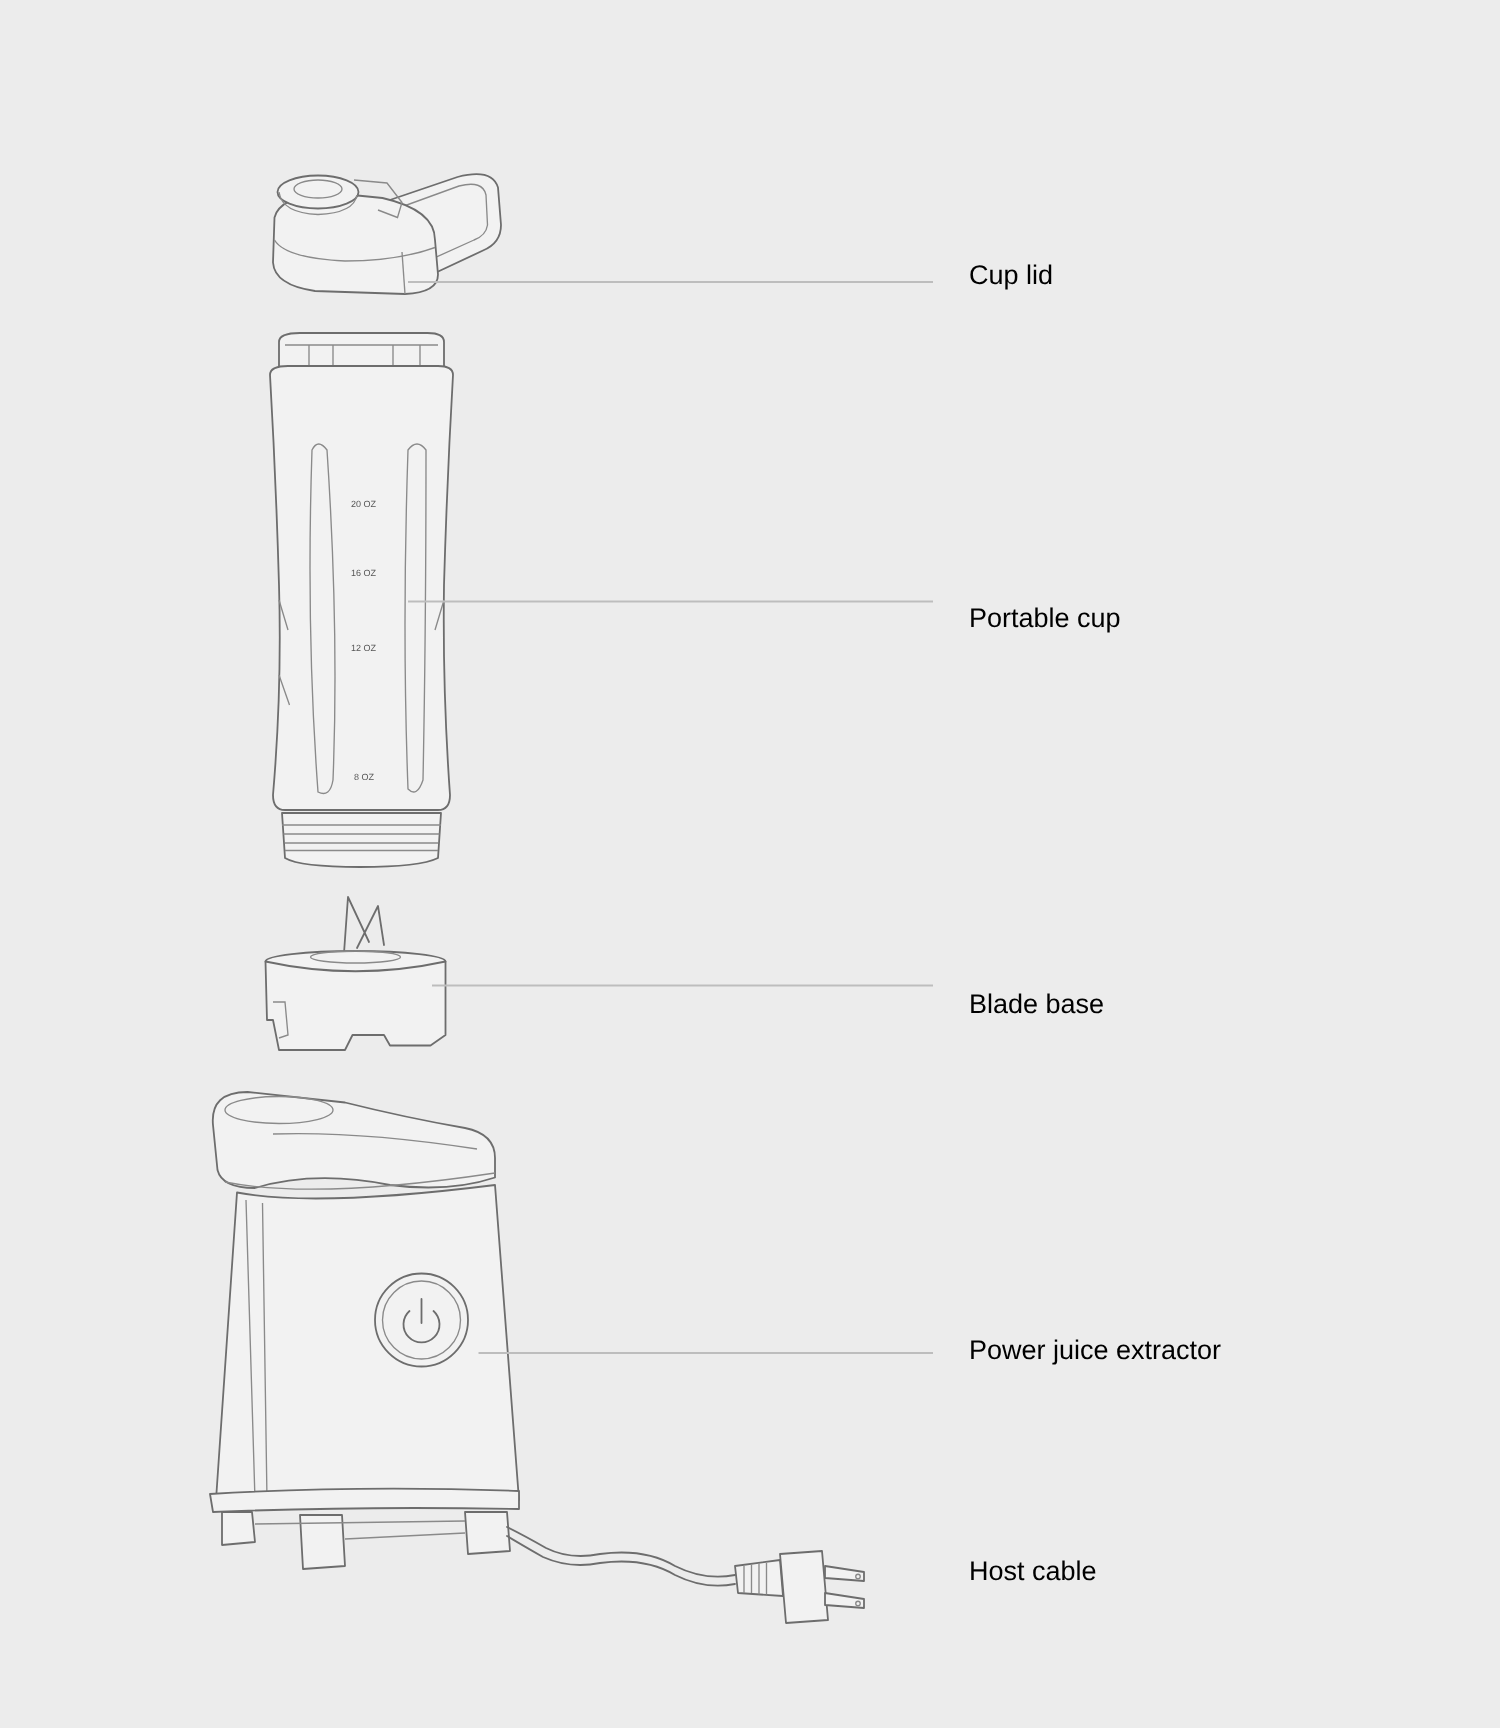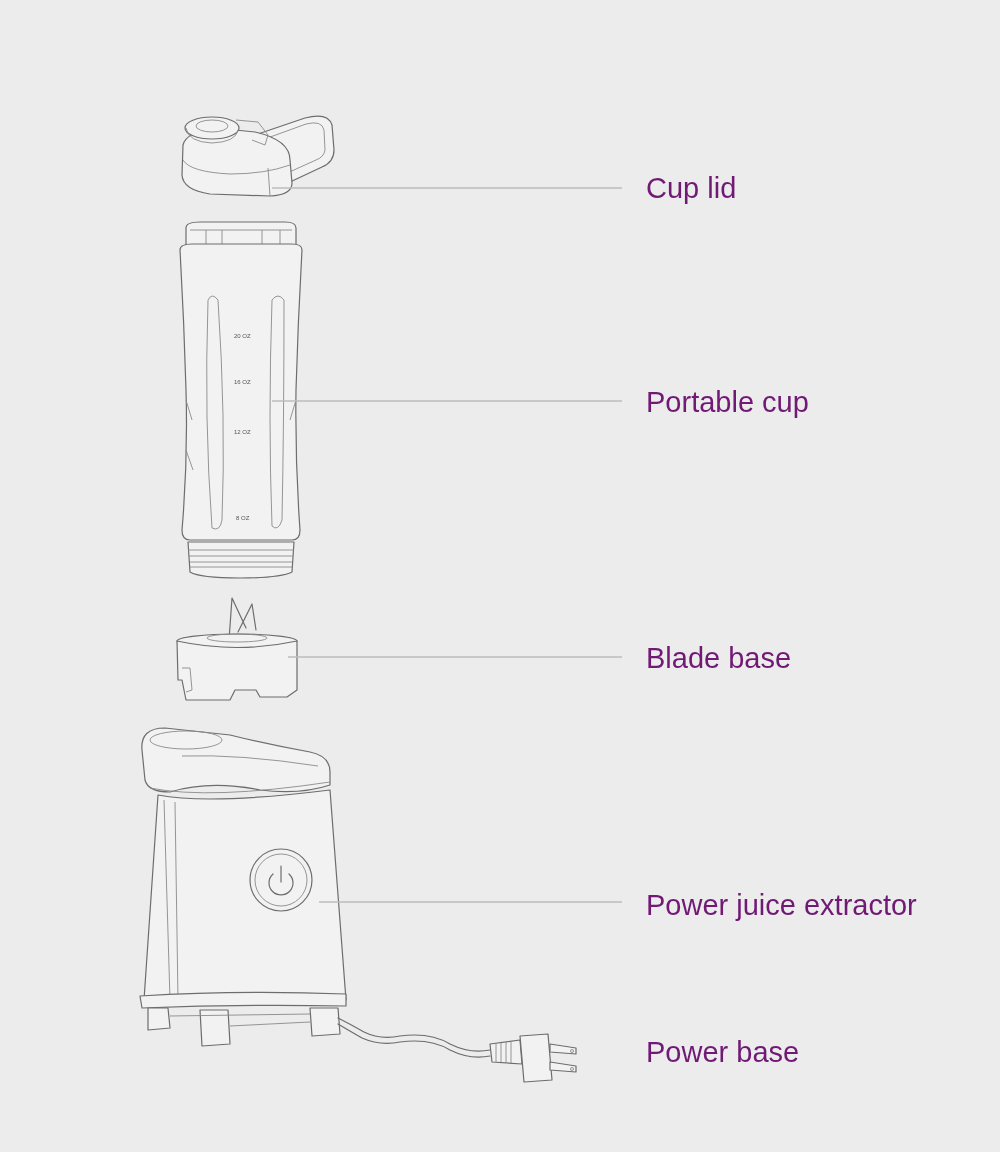--- a/index.html
+++ b/index.html
@@ -5,21 +5,21 @@
     html, body { margin: 0; padding: 0; }
     body {
       width: 1000px; height: 1152px;
       background: #ececec;
       position: relative; overflow: hidden;
       font-family: "Liberation Sans", "DejaVu Sans", sans-serif;
     }
     #diagram { position: absolute; left: 0; top: 0; width: 1000px; height: 1152px; }
     .label {
       position: absolute; left: 646px;
-      font-size: 29px; color: #701a75; line-height: 1;
+      font-size: 18px; color: #000000; line-height: 1;
       white-space: nowrap;
     }
     svg .ln { fill: none; stroke: #6d6d6d; stroke-width: 1.2; stroke-linejoin: round; stroke-linecap: round; }
     svg .thin { fill: none; stroke: #8a8a8a; stroke-width: 0.9; }
     svg .fillw { fill: #f2f2f2; }
     svg .leader { stroke: #bdbdbd; stroke-width: 1.3; }
     svg .mark { font-family: "Liberation Sans", sans-serif; font-size: 6px; fill: #555; }
   </style>
 </head>
 <body>
@@ -112,16 +112,16 @@
     <circle class="thin" cx="572" cy="1069" r="1.5"></circle>
   </g>
 
   <line class="leader" x1="272" y1="188" x2="622" y2="188"></line>
   <line class="leader" x1="272" y1="401" x2="622" y2="401"></line>
   <line class="leader" x1="288" y1="657" x2="622" y2="657"></line>
   <line class="leader" x1="319" y1="902" x2="622" y2="902"></line>
 </svg>
 
 <div class="label" style="top:174px;">Cup lid</div>
-<div class="label" style="top:388px;">Portable cup</div>
-<div class="label" style="top:644px;">Blade base</div>
+<div class="label" style="top:403px;">Portable cup</div>
+<div class="label" style="top:660px;">Blade base</div>
 <div class="label" style="top:891px;">Power juice extractor</div>
-<div class="label" style="top:1038px;">Power base</div>
+<div class="label" style="top:1038px;">Host cable</div>
 
 </body></html>

